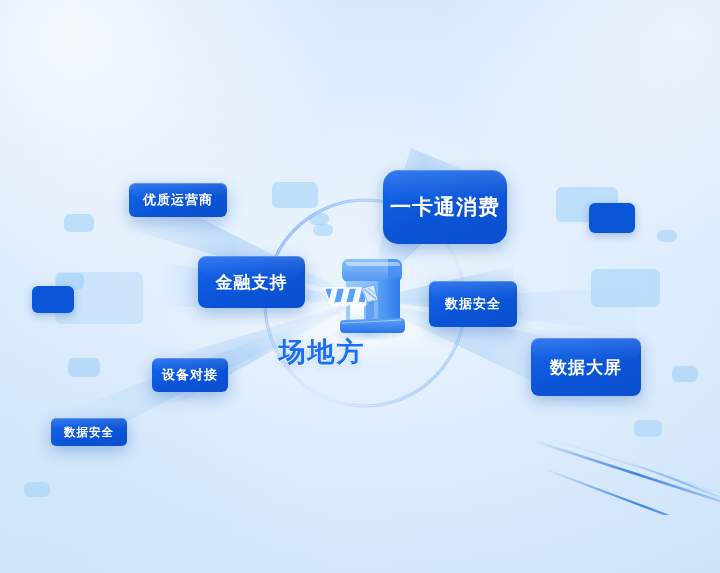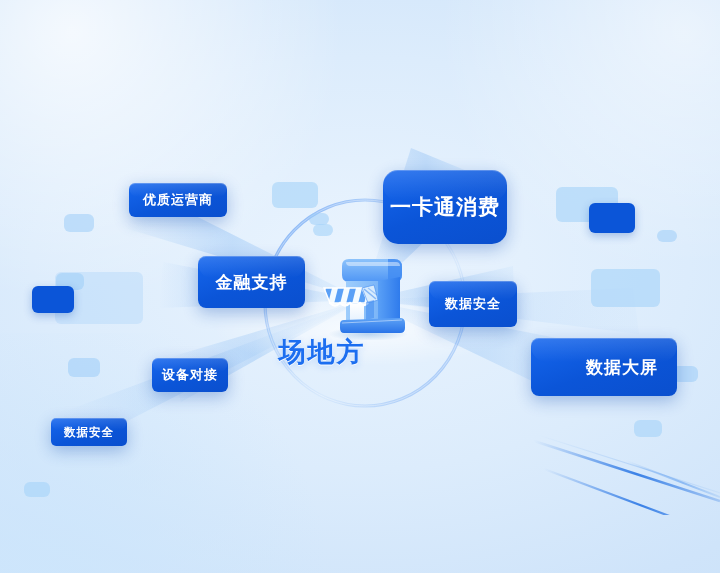--- a/index.html
+++ b/index.html
@@ -63,21 +63,21 @@
     background:linear-gradient(180deg,rgba(255,255,255,.13),rgba(255,255,255,0));
     pointer-events:none;
   }
   .chip.big{font-size:21px;border-radius:15px;}
   .chip.mid{font-size:17px;}
   .chip.sml{font-size:13px;border-radius:6px;}
   .chip.xs{font-size:11.5px;border-radius:5px;}
 
   
   #chip-yikatong{left:383px;top:170px;width:124px;height:74px;}
-  #chip-datapingshuju{left:531px;top:338px;width:110px;height:58px;padding-left:36px;}
+  #chip-datapingshuju{left:531px;top:338px;width:110px;height:58px;}
   #chip-jinrong{left:198px;top:256px;width:107px;height:52px;}
   #chip-shuju-anquan{left:429px;top:281px;width:88px;height:46px;}
   #chip-youzhi{left:129px;top:183px;width:98px;height:34px;}
   #chip-shebei{left:152px;top:358px;width:76px;height:34px;}
   #chip-guanli{left:51px;top:418px;width:76px;height:28px;}
 </style>
 </head>
 <body>
 
 <div id="stage">

